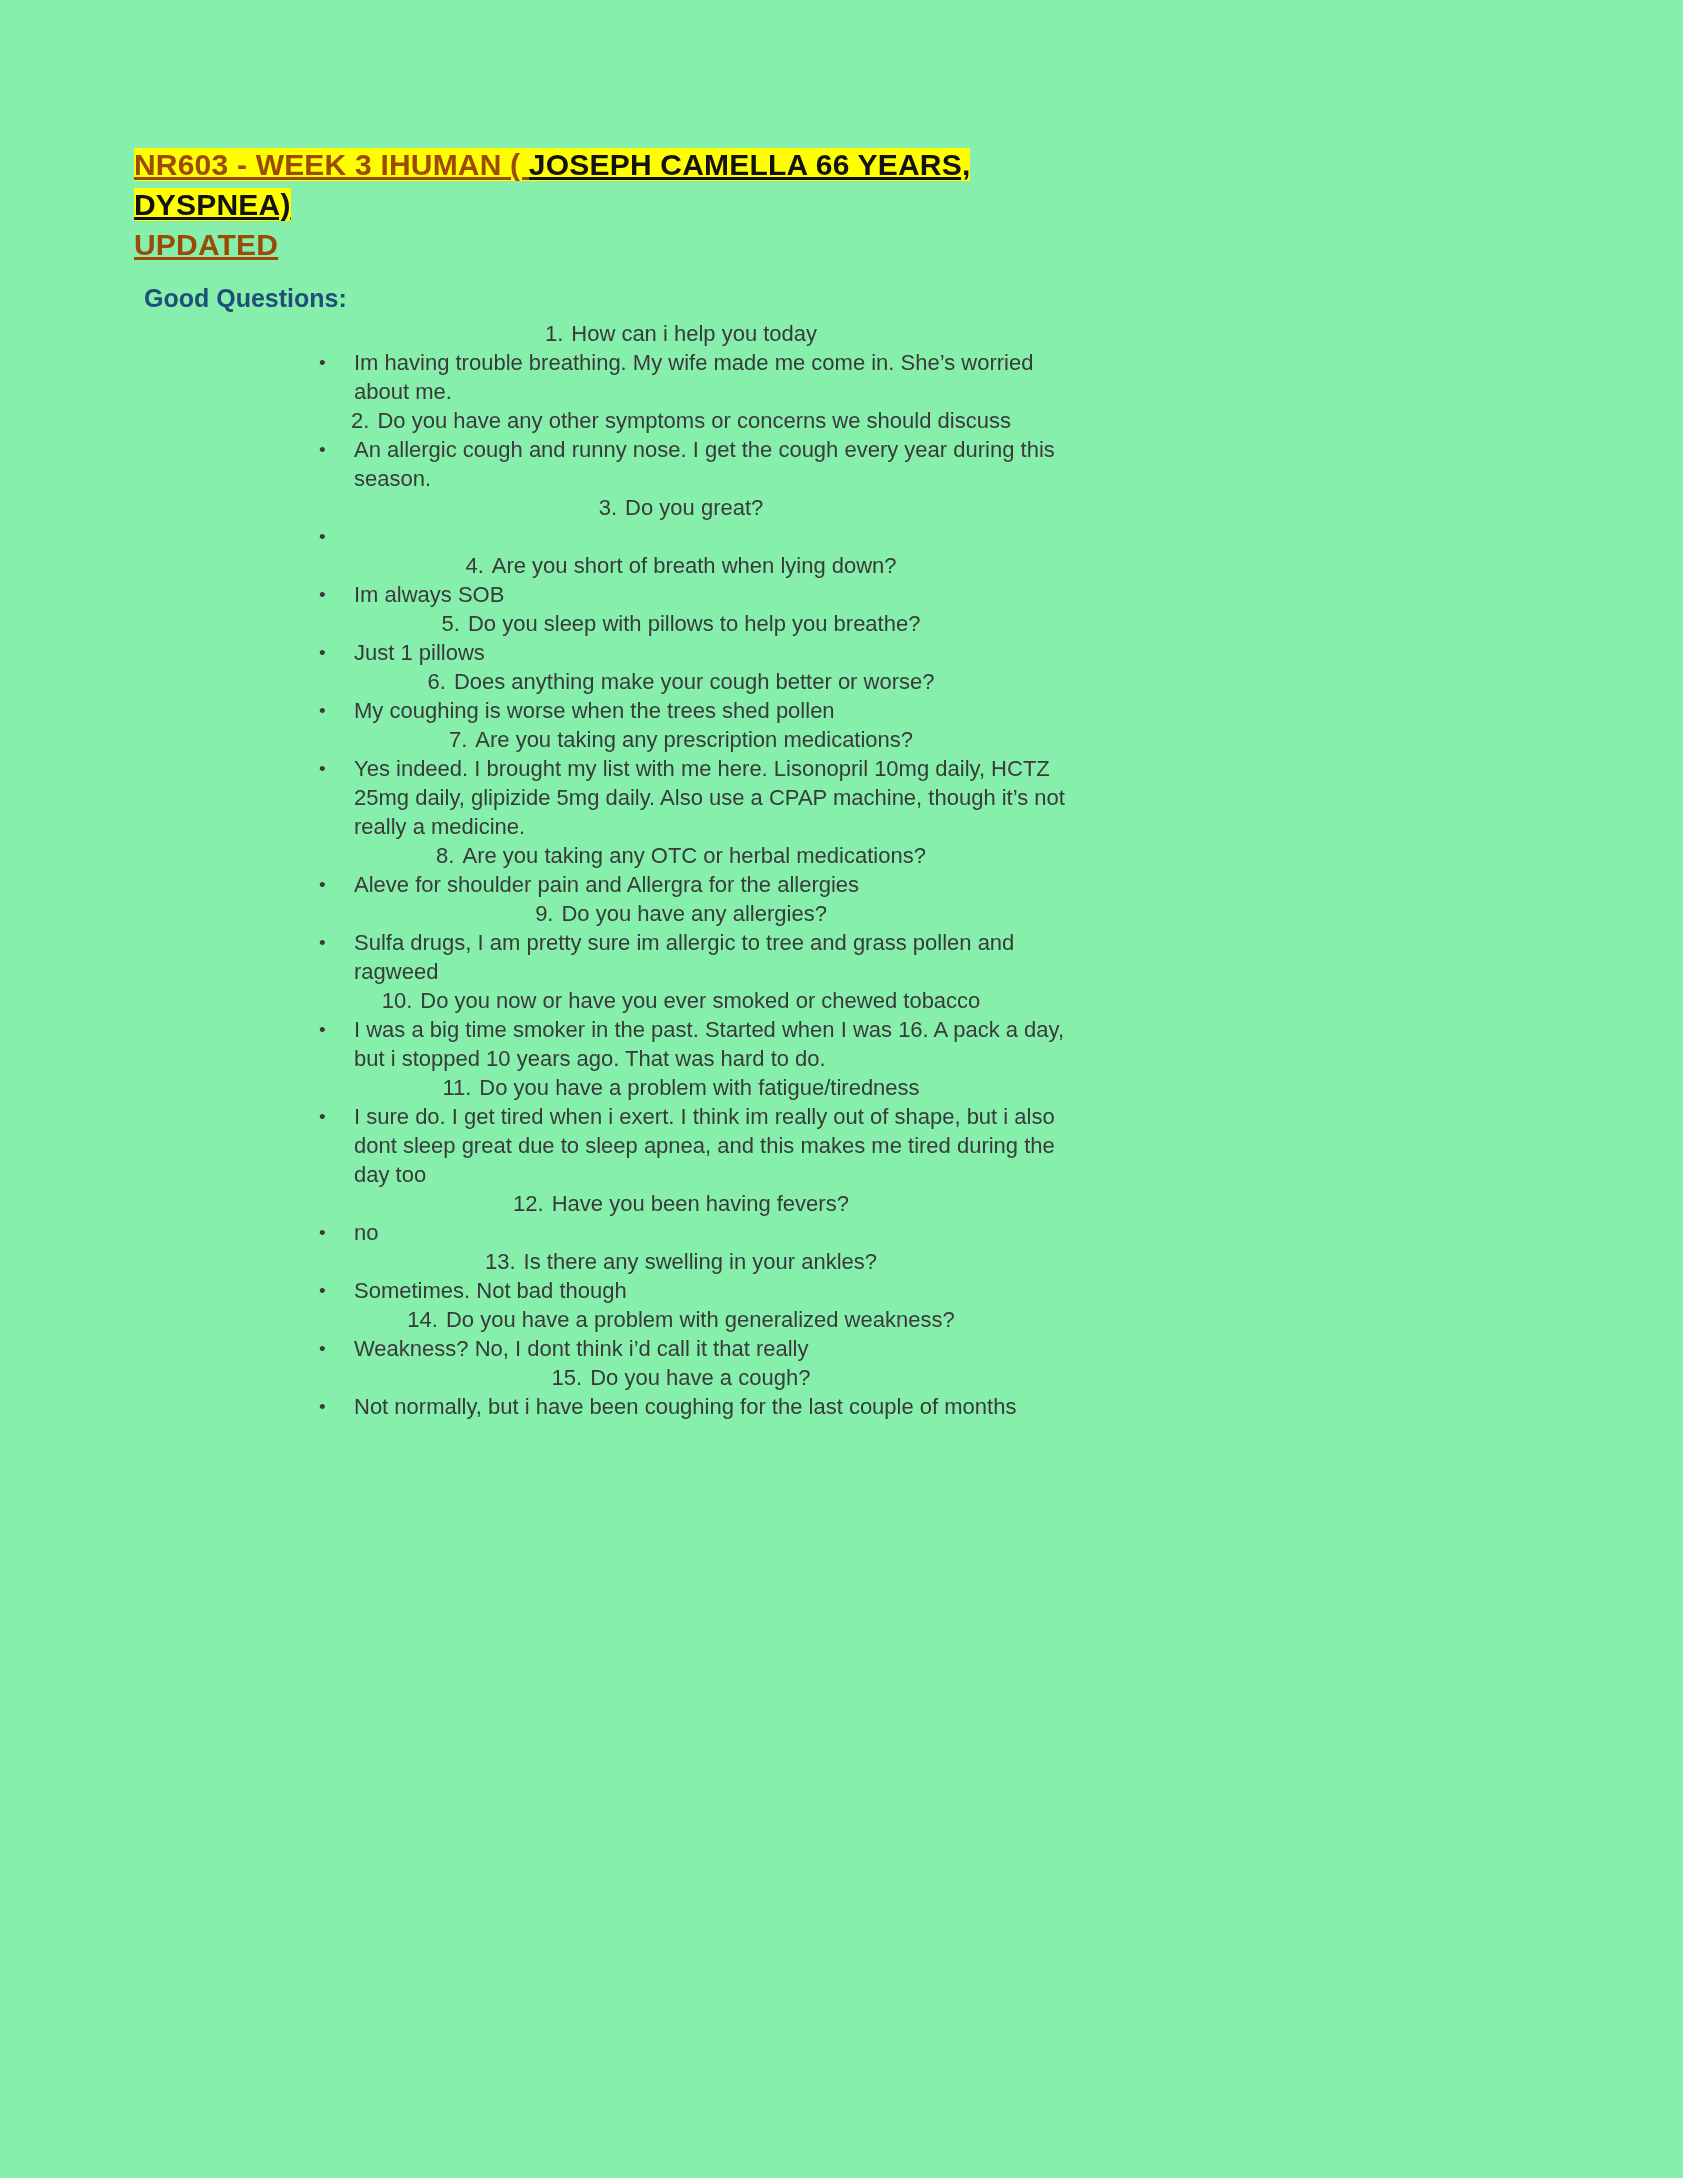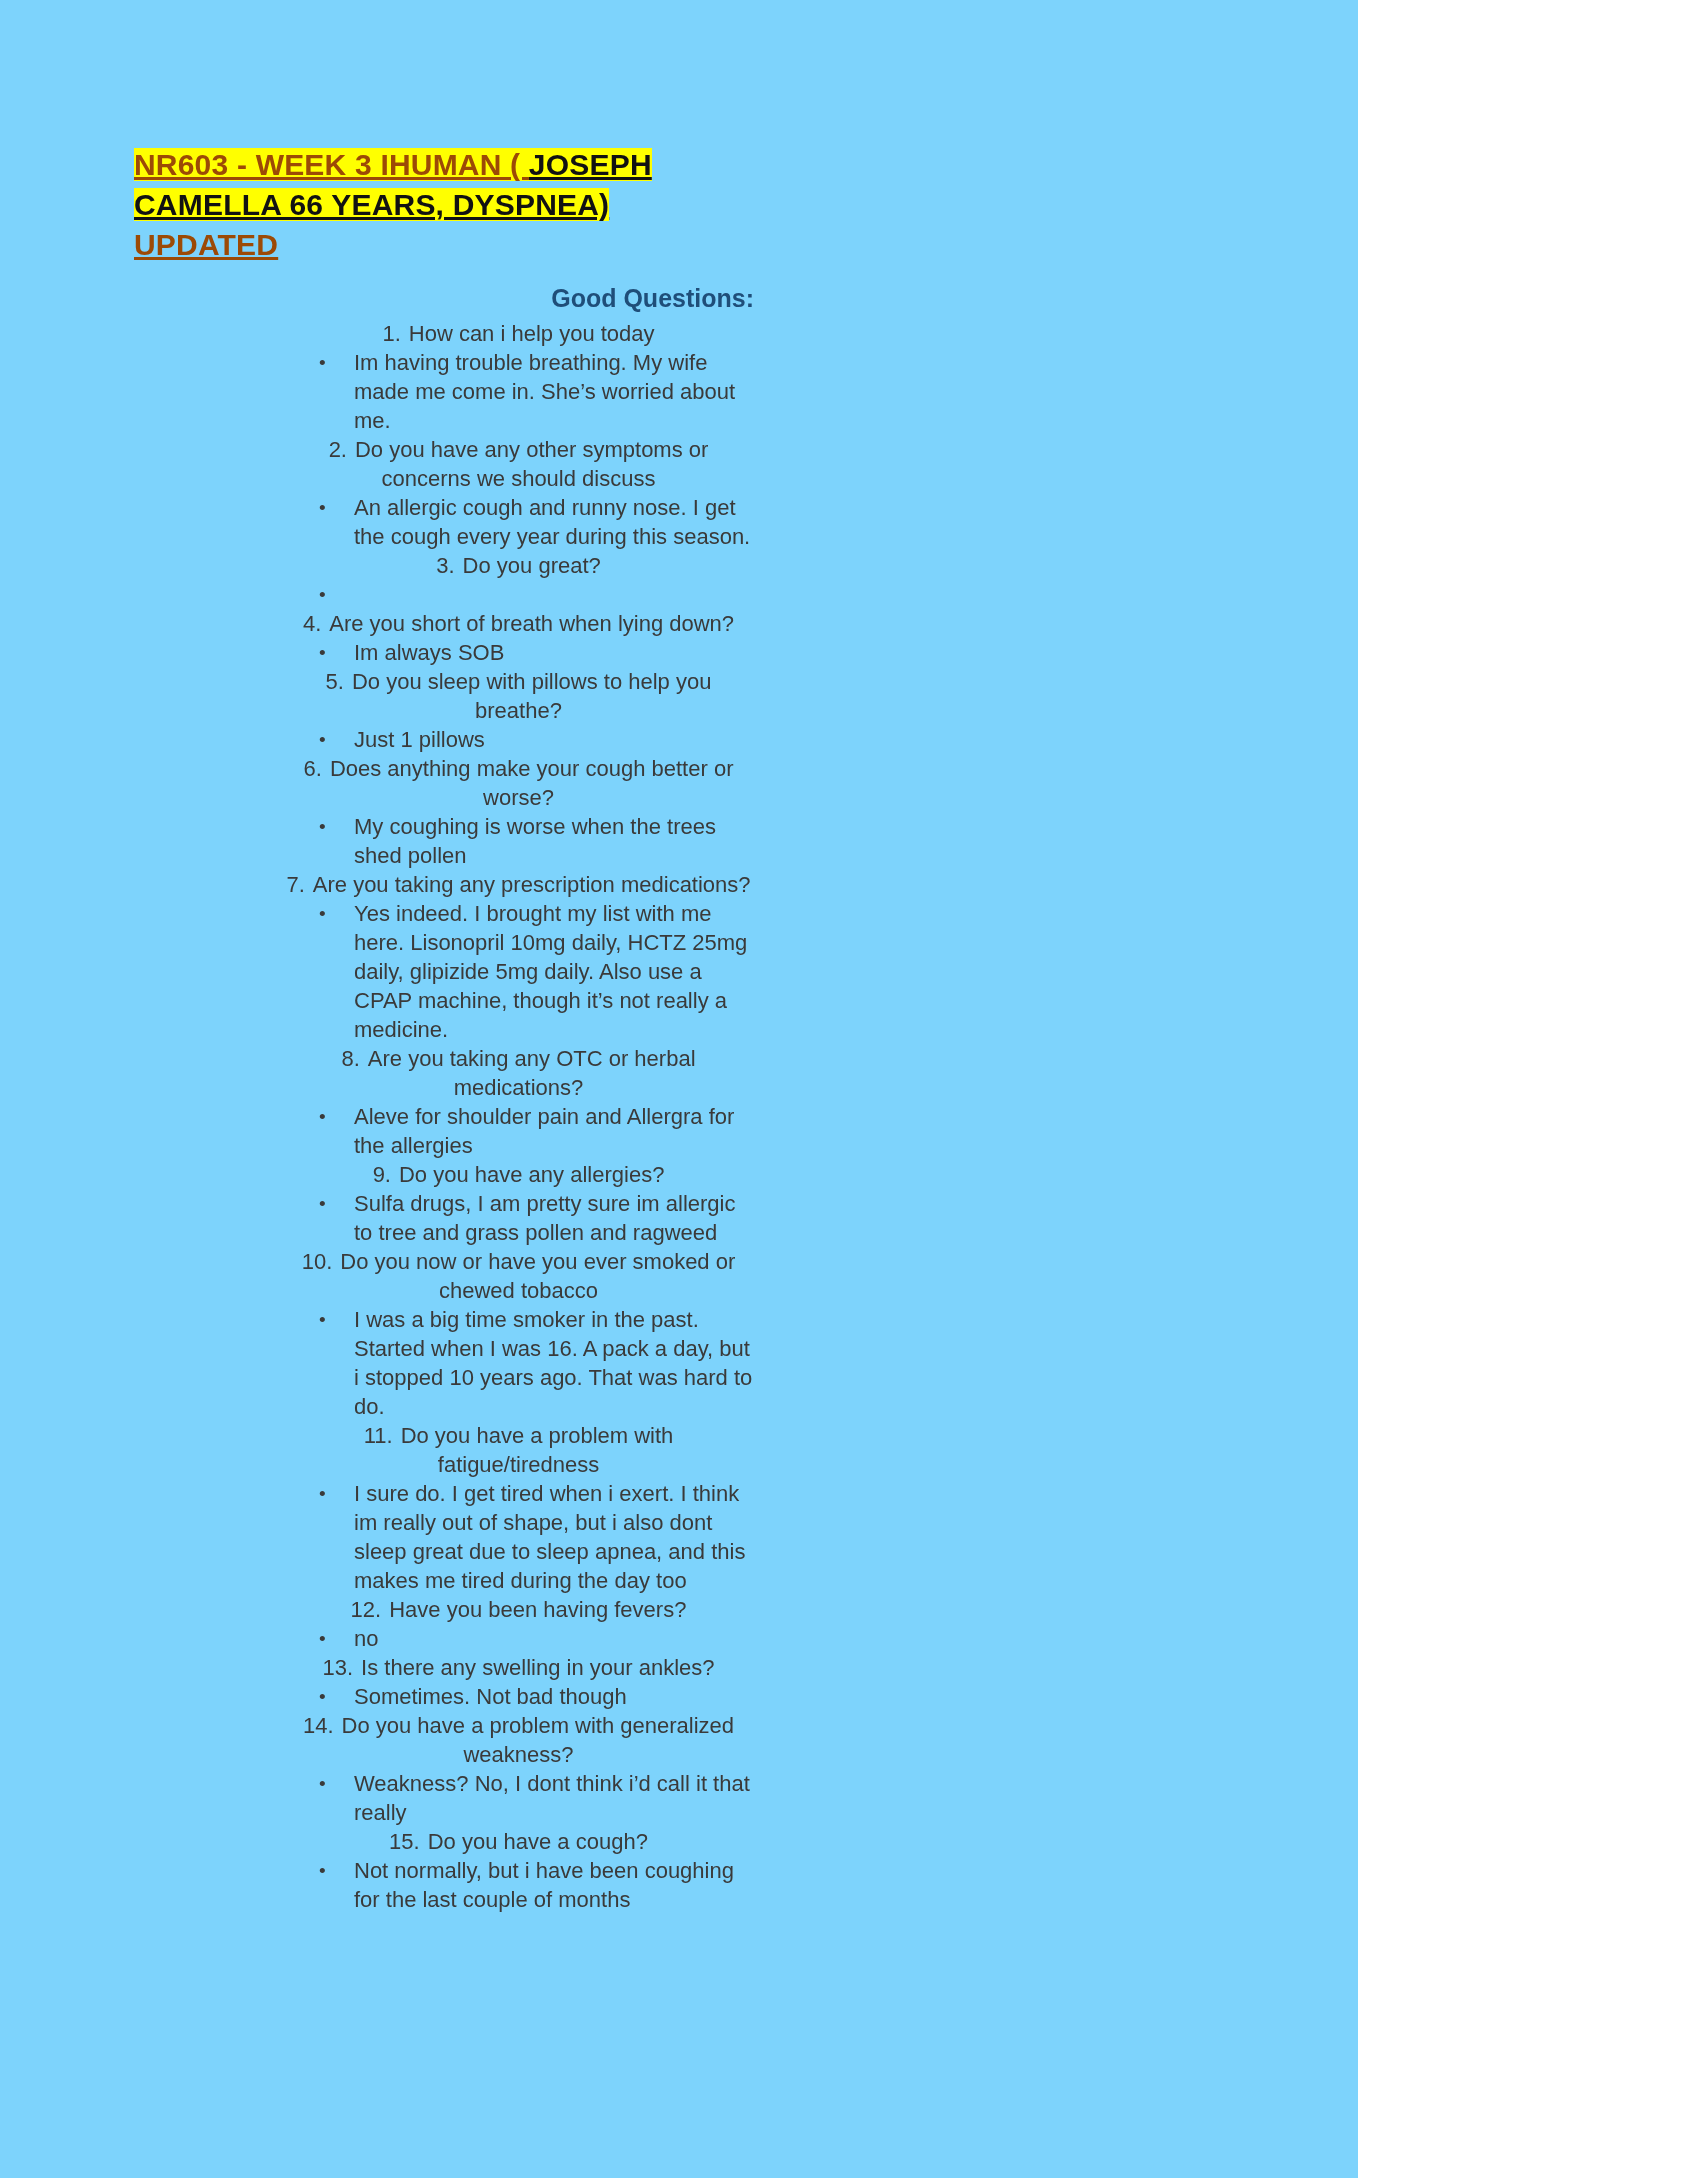--- a/index.html
+++ b/index.html
@@ -2,23 +2,23 @@
 <html><head>
 <meta charset="utf-8">
 <style>
   html, body {
     margin: 0;
     padding: 0;
     background: #ffffff;
   }
   .page {
     position: relative;
-    width: 1358px;
+    width: 1683px;
     height: 2178px;
-    background: #7dd3fc;
+    background: #86efac;
     font-family: "Liberation Sans", sans-serif;
     color: #3a3a3a;
     overflow: hidden;
     box-sizing: border-box;
   }
   .content {
     box-sizing: border-box;
     padding: 145px 604px 0 134px;
   }
   .title {
@@ -39,21 +39,20 @@
   }
   .t-dark {
     color: #121212;
   }
   .section-heading {
     margin: 18px 0 0 10px;
     font-size: 25px;
     font-weight: bold;
     line-height: 30px;
     color: #1f4e79;
-    text-align: right;
   }
   .qa-list {
     margin-top: 6px;
     font-size: 22px;
     line-height: 29px;
   }
   .q-line {
     padding-left: 149px;
     text-align: center;
   }

